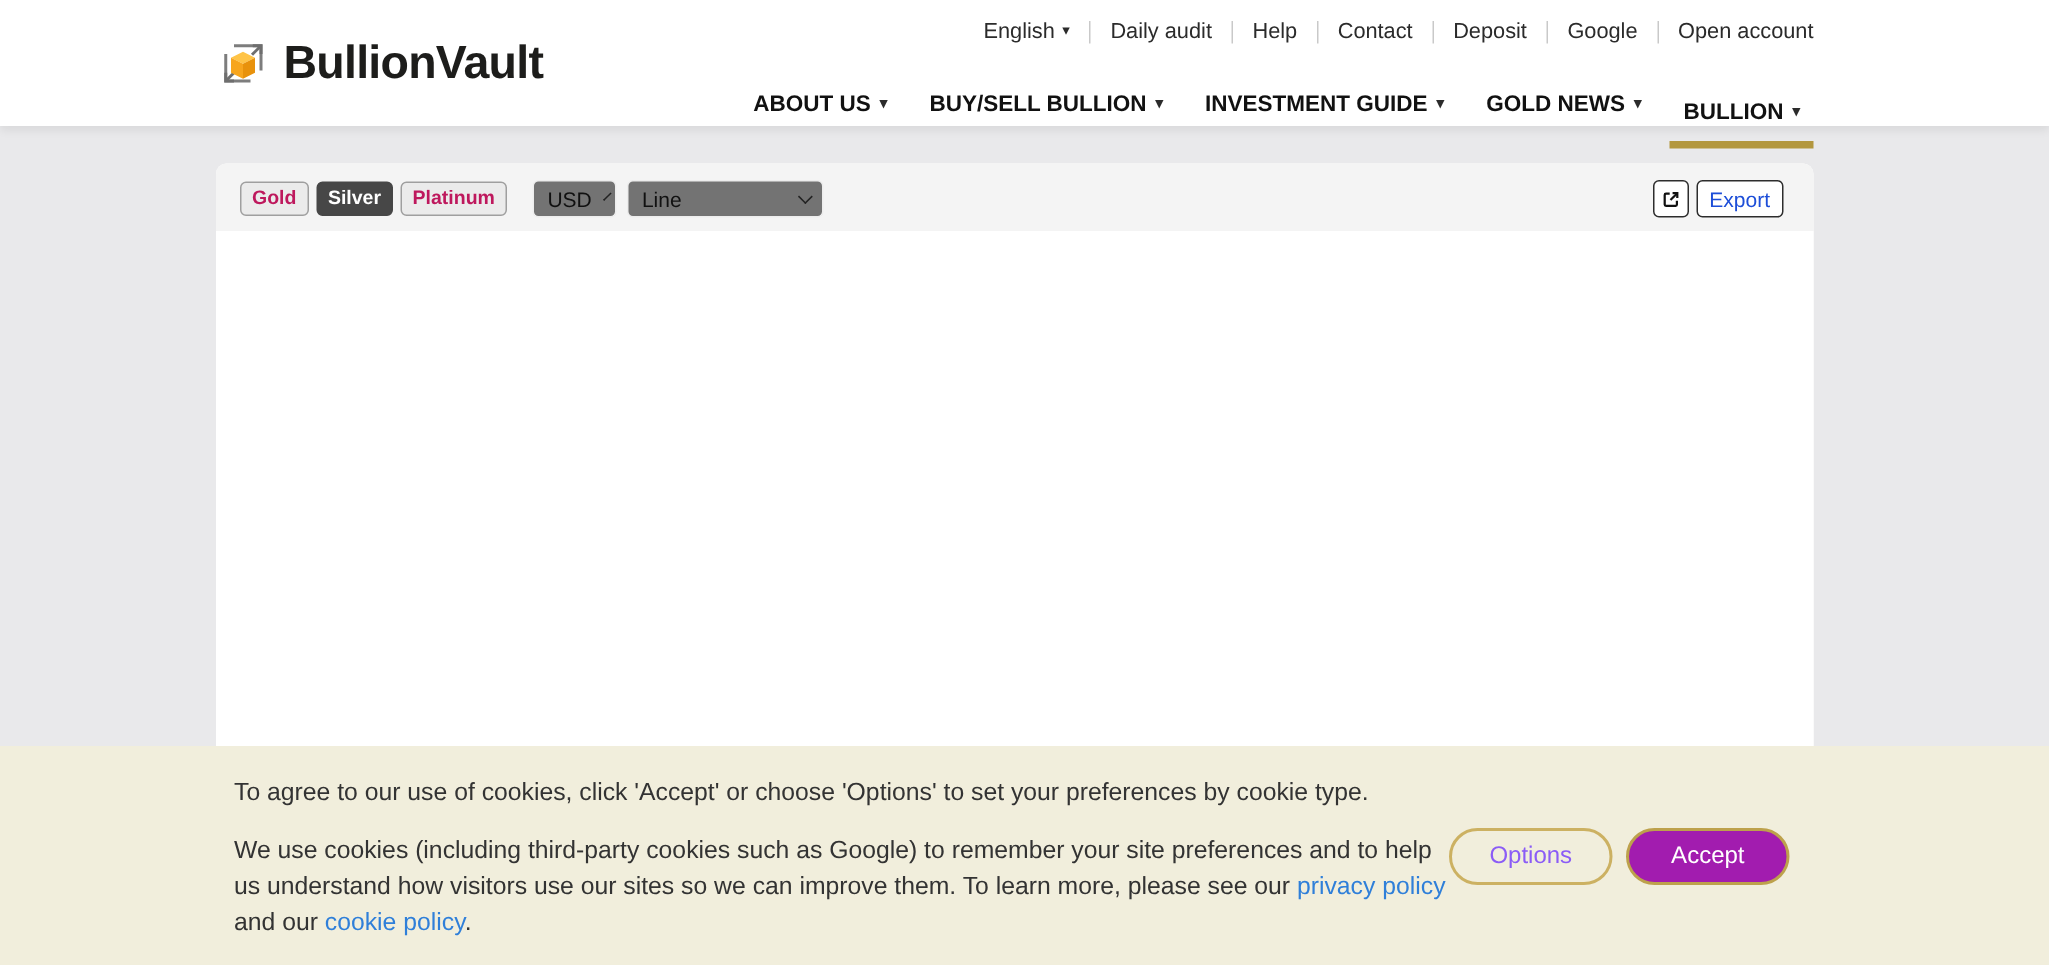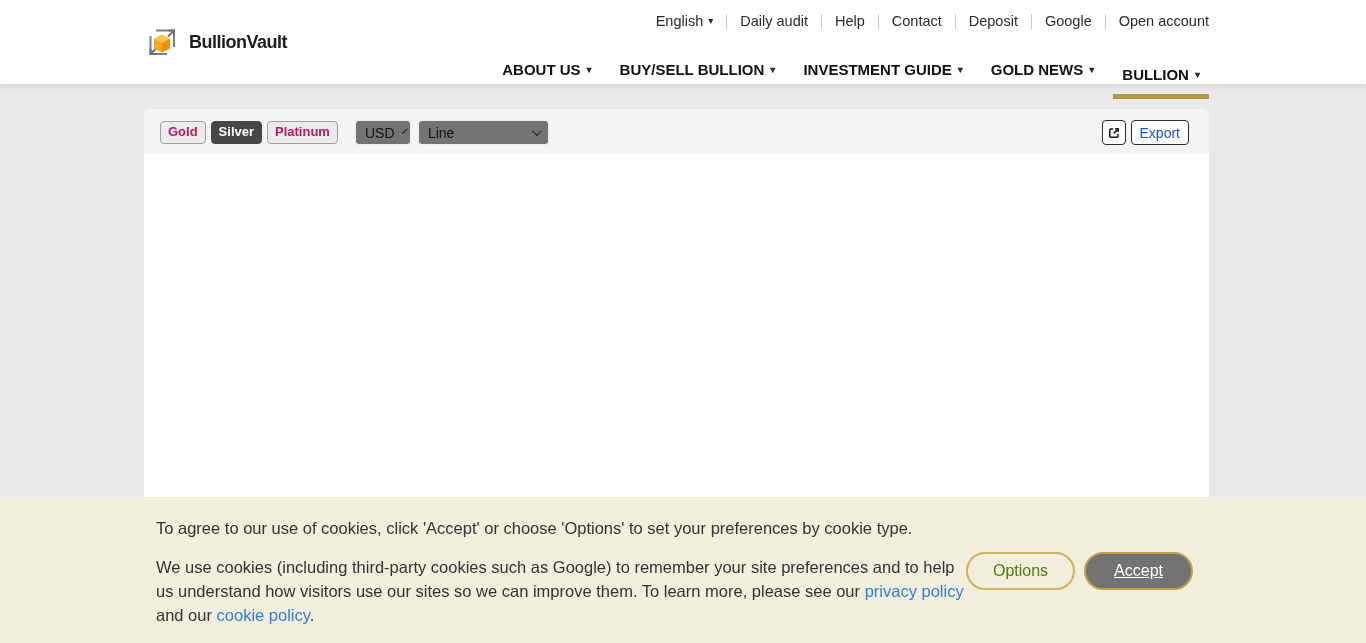--- a/index.html
+++ b/index.html
@@ -28,21 +28,21 @@
   }
   .logo {
     display: flex;
     align-items: center;
     gap: 9px;
     align-self: center;
     text-decoration: none;
     cursor: pointer;
   }
   .logo-text {
-    font-size: 18px;
+    font-size: 31px;
     font-weight: 700;
     color: #1d1d1b;
     letter-spacing: -0.5px;
   }
   .header-right {
     display: flex;
     flex-direction: column;
     align-items: flex-end;
     height: 100%;
     gap: 32px;
@@ -203,37 +203,36 @@
     position: absolute;
     top: 55px;
     right: 173px;
     display: flex;
     gap: 9px;
     align-items: center;
   }
   .options-btn {
     font-family: "Liberation Sans", sans-serif;
     font-size: 16px;
-    color: #4d7c0f;
+    color: #8b5cf6;
     background: transparent;
     border: 2px solid #ccb162;
     border-radius: 25px;
     padding: 8px 25px;
     cursor: pointer;
   }
   .accept-btn {
     font-family: "Liberation Sans", sans-serif;
     font-size: 16px;
     color: #ffffff;
-    background: #737373;
+    background: #a21caf;
     border: 2px solid #bda14c;
     border-radius: 25px;
     padding: 8px 28px;
     cursor: pointer;
-    text-decoration: underline;
   }
 </style>
 </head>
 <body>
 
 <header class="site-header">
   <div class="header-inner">
 
     <a class="logo">
       <span style="display:inline-flex;">

